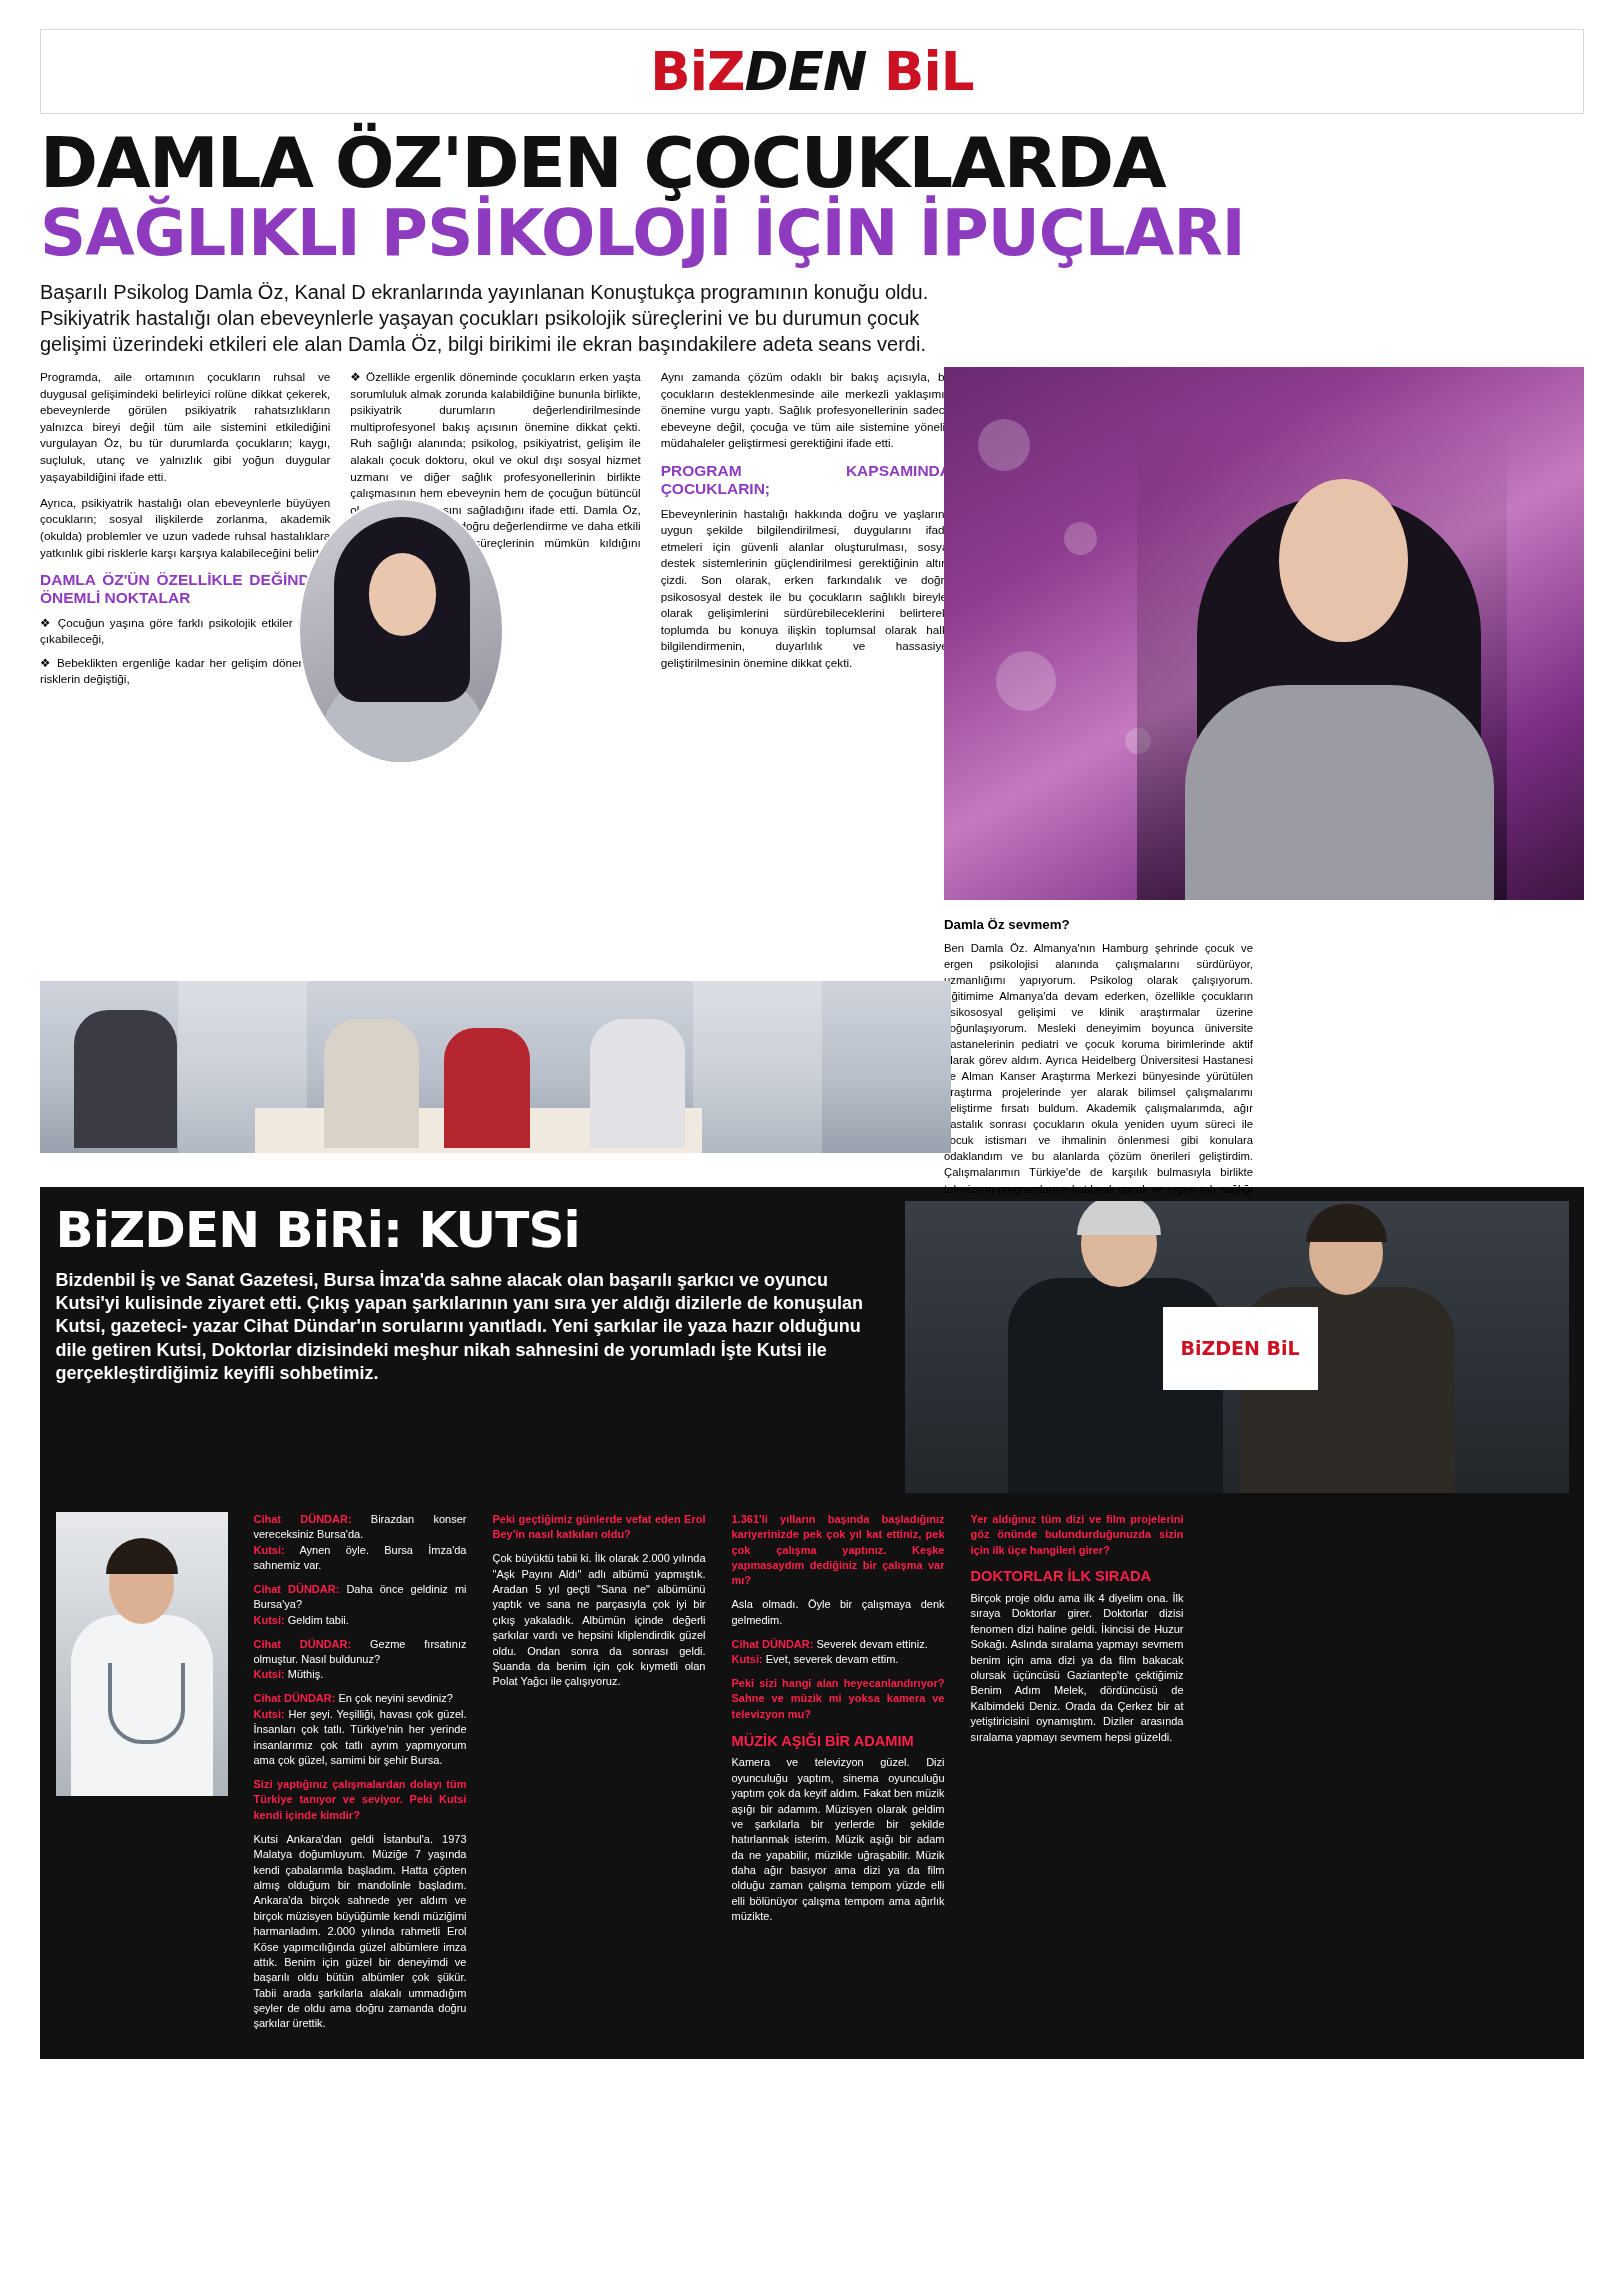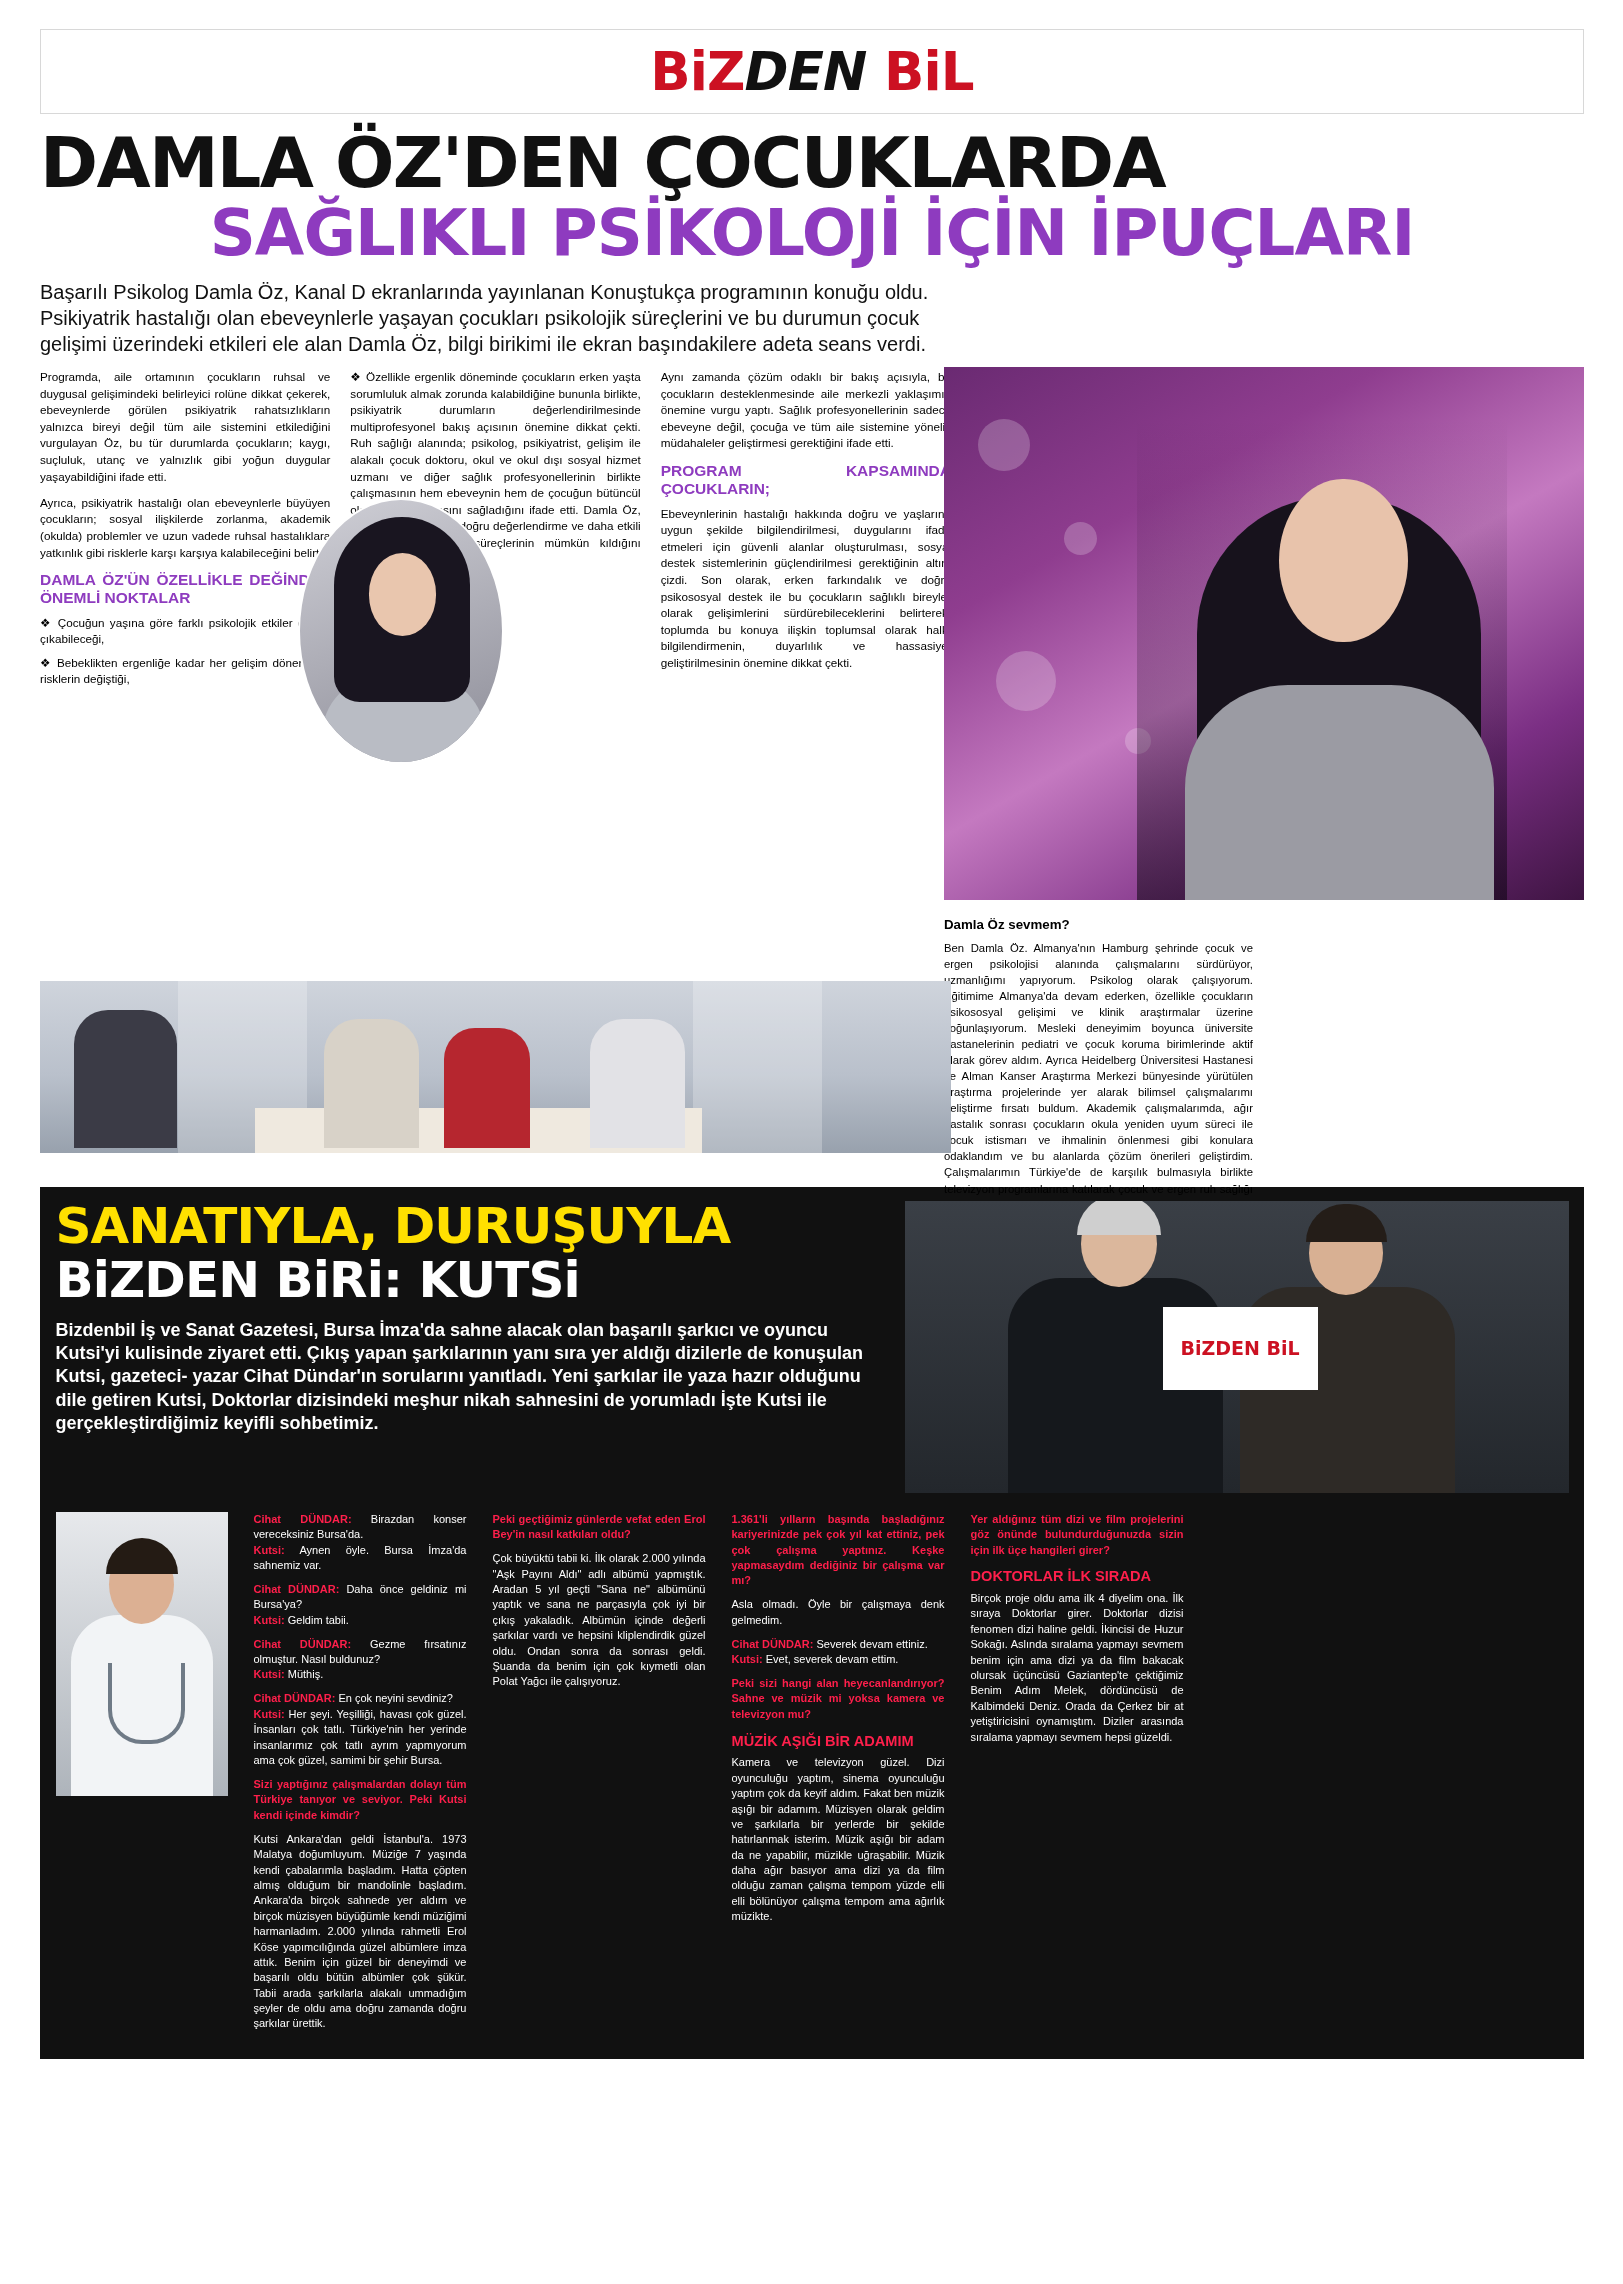--- a/index.html
+++ b/index.html
@@ -8,21 +8,21 @@
 
   
   .masthead{margin:29px 40px 0 40px;border:1.7px solid #d8d8d8;height:83px;display:flex;align-items:center;justify-content:center;}
   .logo{font-size:53px;font-weight:bold;letter-spacing:-0.9px;font-family:"DejaVu Sans",sans-serif;}
   .logo .red{color:#cc1122;}
   .logo .blk{color:#111;font-style:italic;}
 
   
   .head-wrap{margin:15.5px 40px 0 40px;}
   .head1{font-family:"DejaVu Sans",sans-serif;font-weight:bold;font-size:70px;line-height:0.95;letter-spacing:-1.7px;color:#111;}
-  .head2{font-family:"DejaVu Sans",sans-serif;font-weight:bold;font-size:64px;line-height:1.0;letter-spacing:-0.9px;color:#8e3bbf;margin-top:5.2px;text-align:center;}
+  .head2{font-family:"DejaVu Sans",sans-serif;font-weight:bold;font-size:64px;line-height:1.0;letter-spacing:-0.9px;color:#8e3bbf;margin-top:5.2px;}
 
   .spot{margin:13.8px 40px 0 40px;width:911px;font-weight:normal;font-size:20px;line-height:1.30;color:#111;}
 
   
   .top-area{margin:12px 40px 0 40px;position:relative;}
   .cols3{display:flex;gap:20px;width:911px;}
   .col{width:291px;font-size:11.7px;line-height:1.42;text-align:justify;}
   .col p{margin:0 0 9.5px 0;}
   .sub-purple{color:#8e3bbf;font-weight:bold;font-size:15.5px;line-height:1.2;margin:8.6px 0 6.9px 0;}
   .bullets p{margin:0 0 6.9px 0;}
@@ -165,21 +165,20 @@
       <div class="st-p1"></div>
       <div class="st-p2"></div>
       <div class="st-p3"></div>
       <div class="st-p4"></div>
     </div>
   </div>
 
   <div class="article2">
     <div class="a2-top">
       <div class="a2-left">
-        <div class="a2-head-yellow">SANATIYLA, DURUŞUYLA</div>
         <div class="a2-head-white">BiZDEN BiRi: KUTSi</div>
         <div class="a2-spot">Bizdenbil İş ve Sanat Gazetesi, Bursa İmza'da sahne alacak olan başarılı şarkıcı ve oyuncu Kutsi'yi kulisinde ziyaret etti. Çıkış yapan şarkılarının yanı sıra yer aldığı dizilerle de konuşulan Kutsi, gazeteci- yazar Cihat Dündar'ın sorularını yanıtladı. Yeni şarkılar ile yaza hazır olduğunu dile getiren Kutsi, Doktorlar dizisindeki meşhur nikah sahnesini de yorumladı İşte Kutsi ile gerçekleştirdiğimiz keyifli sohbetimiz.</div>
       </div>
       <div class="photo2">
         <div class="p2-bg"></div>
         <div class="p2-m1-body"></div>
         <div class="p2-m1-head"></div>
         <div class="p2-m1-hair"></div>
         <div class="p2-m2-body"></div>
         <div class="p2-m2-head"></div>

